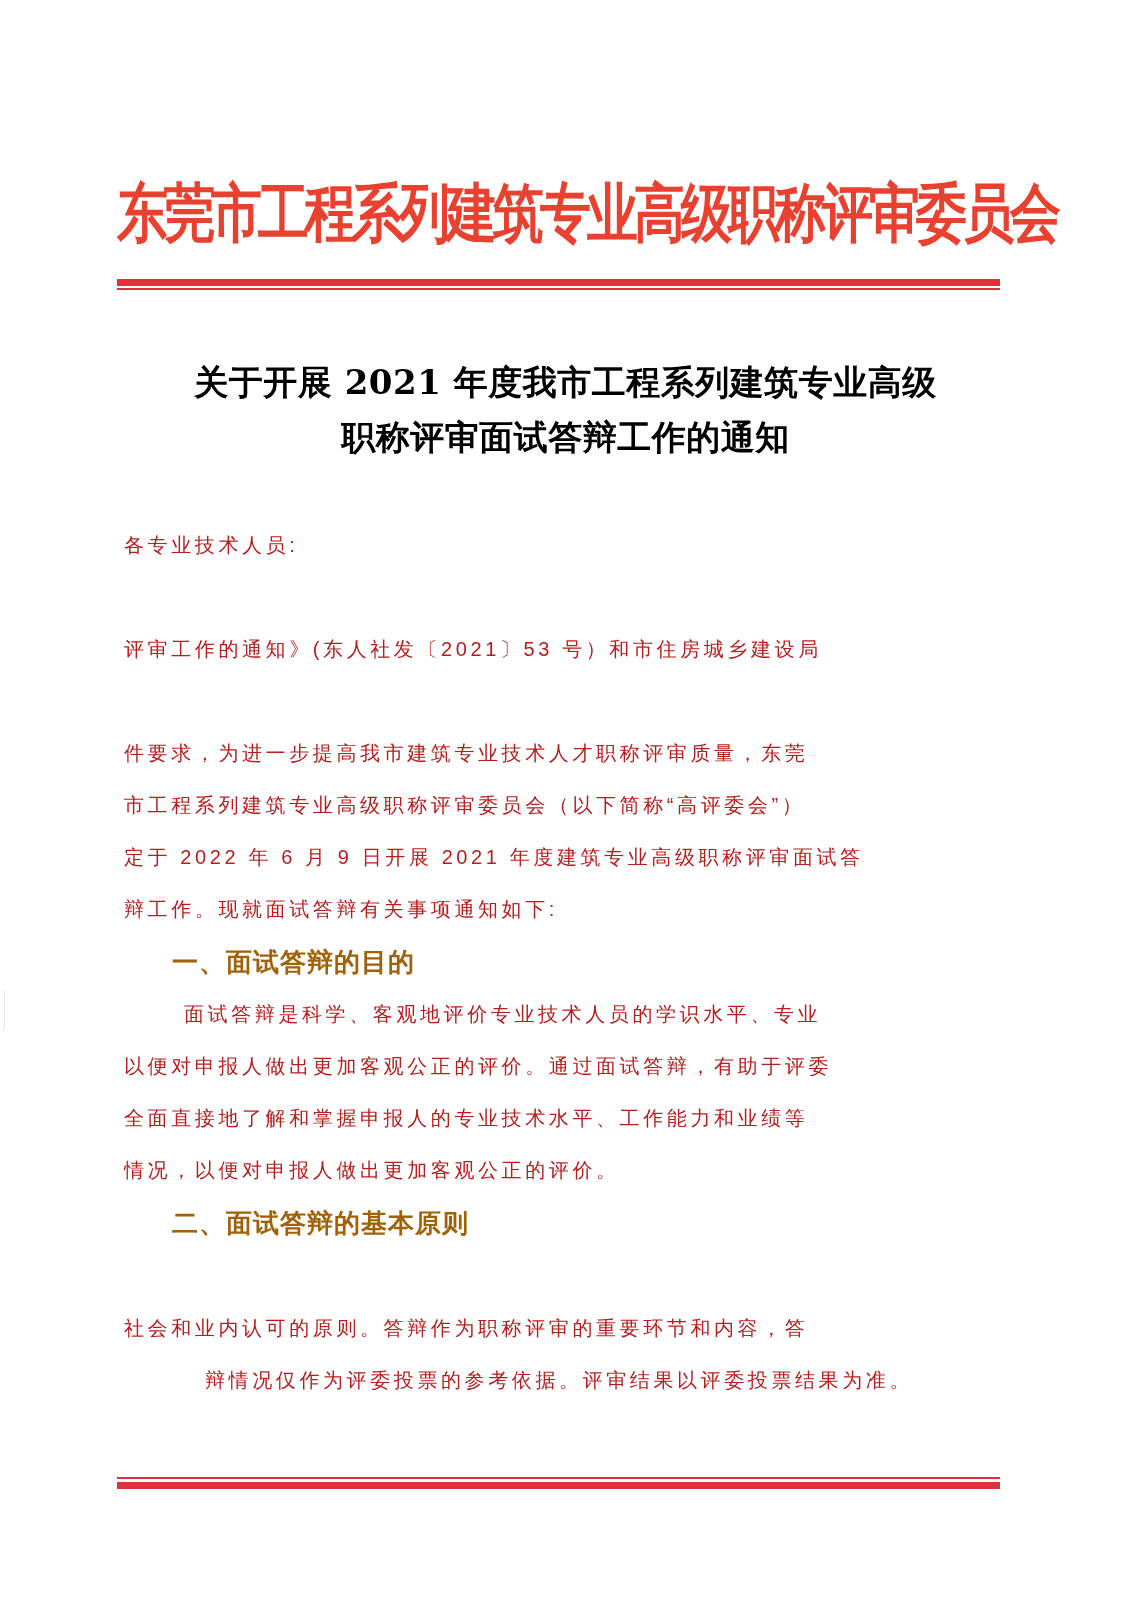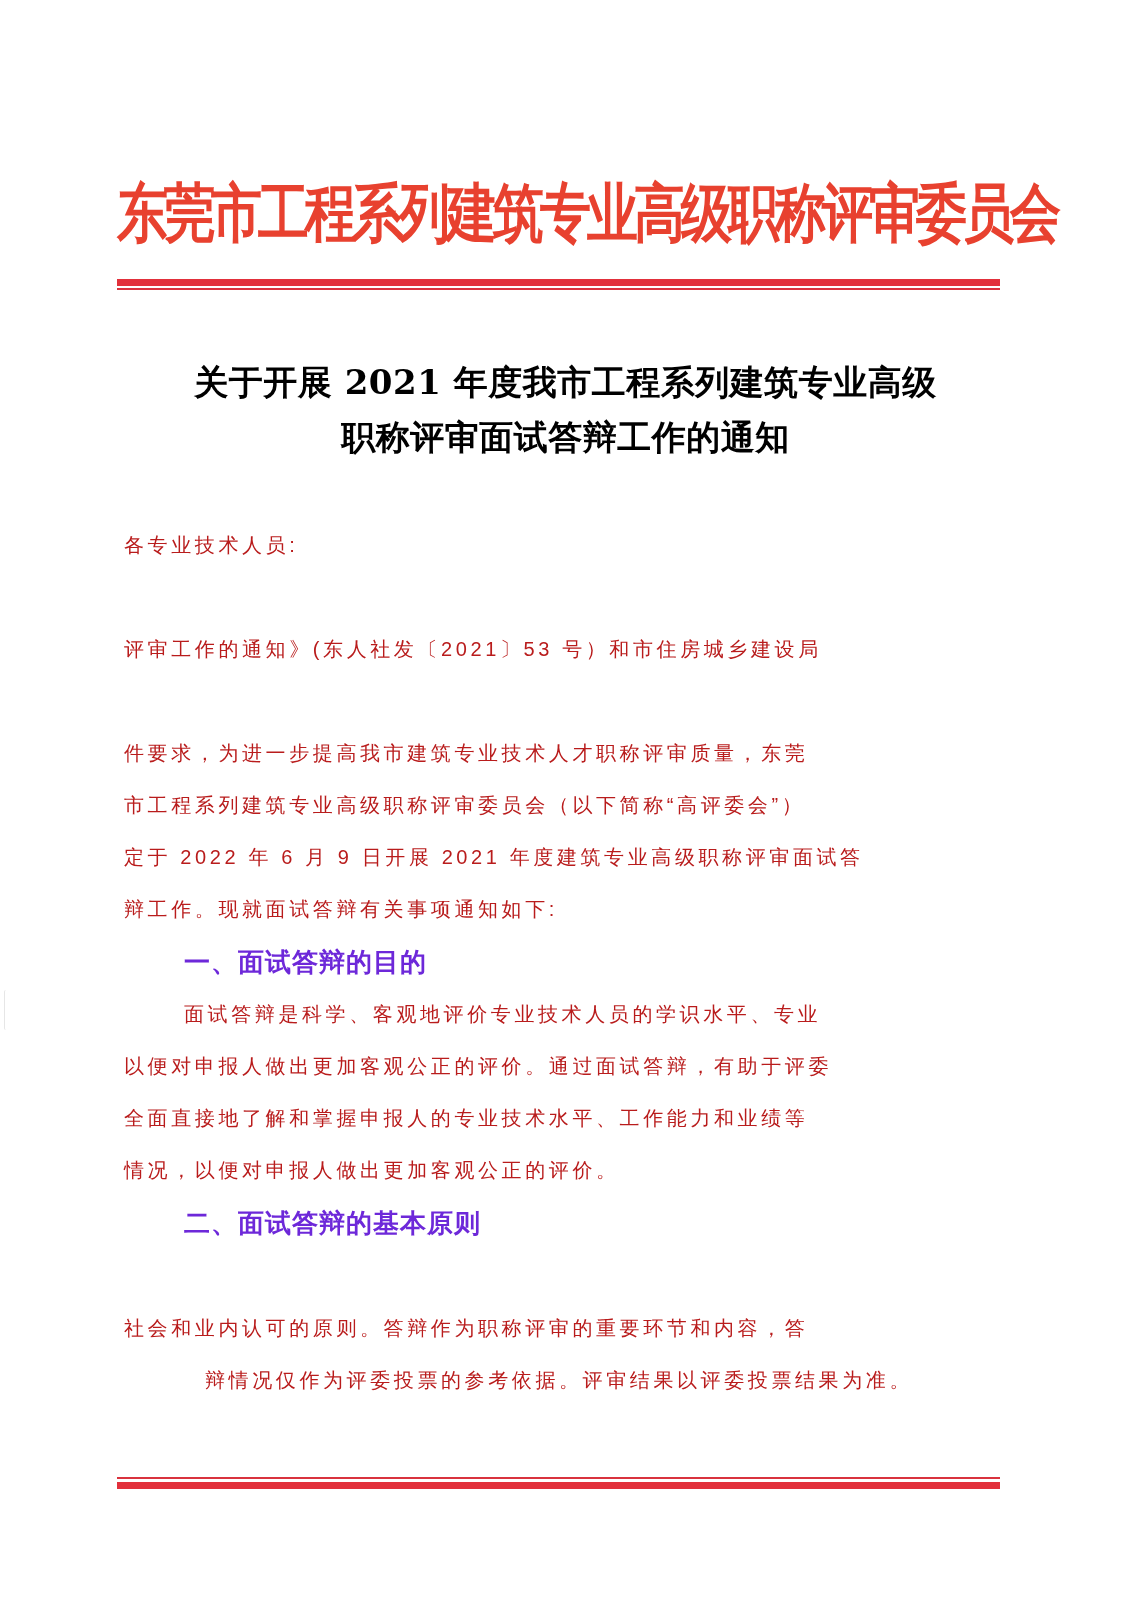--- a/index.html
+++ b/index.html
@@ -73,25 +73,25 @@
       line-height: 34px;
       color: #b91c1c;
       white-space: nowrap;
       letter-spacing: 3.6px;
     }
     .line.indent {
       left: 184px;
     }
     .heading {
       position: absolute;
-      left: 184px;
+      left: 172px;
       font-family: "DejaVu Sans", "Liberation Sans", sans-serif;
       font-size: 26px;
       line-height: 34px;
-      color: #6d28d9;
+      color: #a16207;
       white-space: nowrap;
       font-weight: bold;
       letter-spacing: 1px;
     }
     .scan-mark {
       position: absolute;
       left: 4px;
       top: 990px;
       width: 3px;
       height: 40px;

